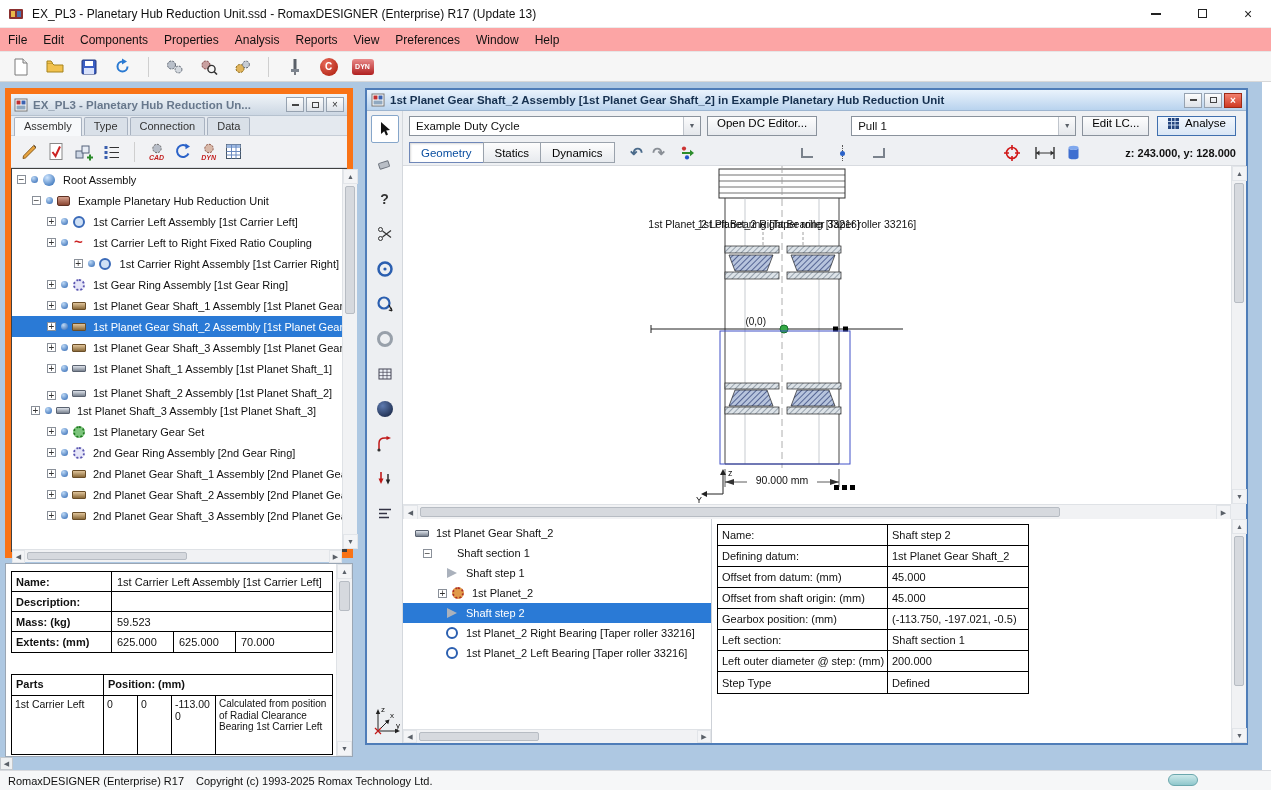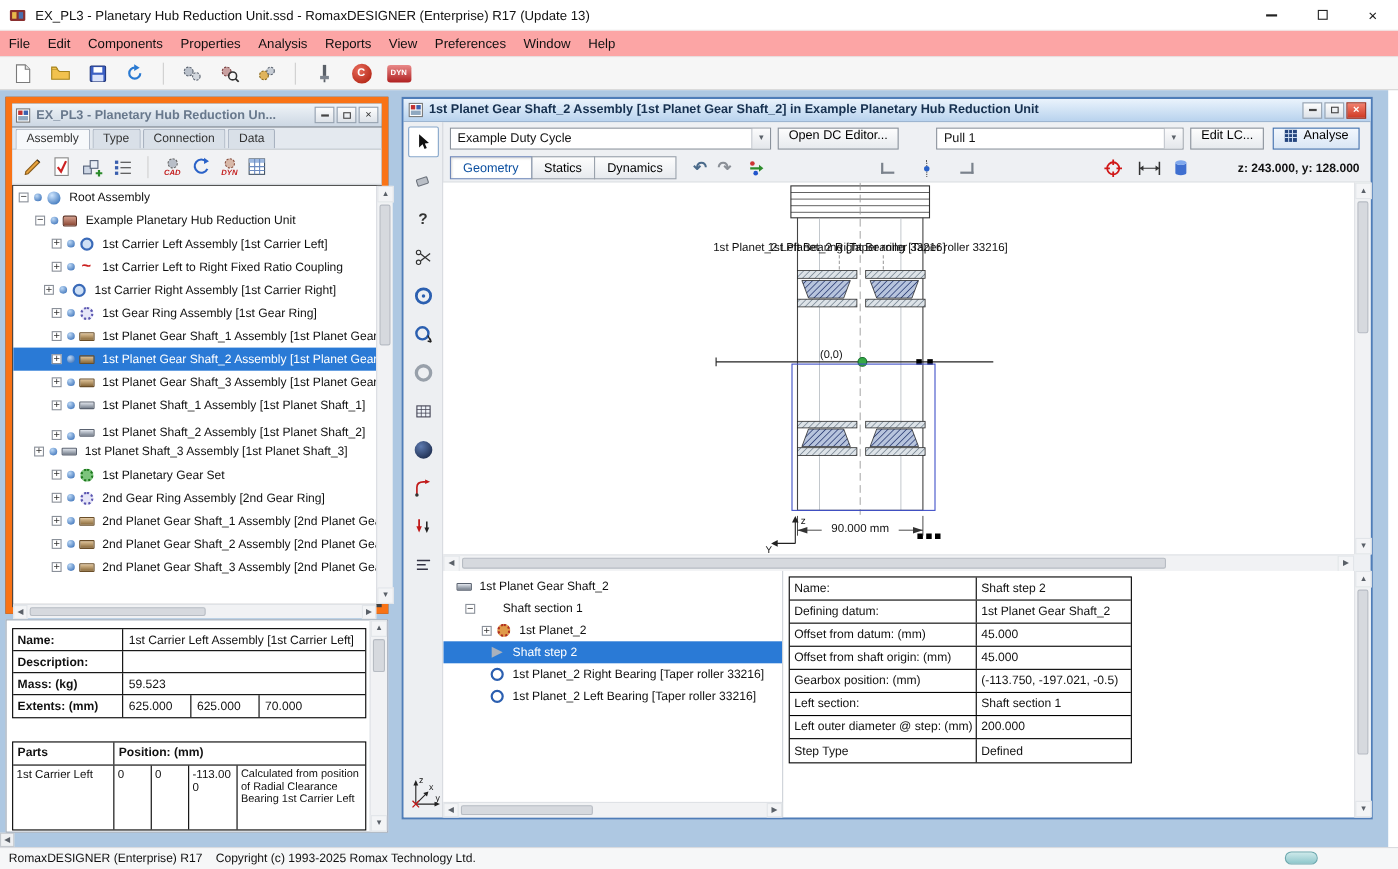--- a/index.html
+++ b/index.html
@@ -413,21 +413,21 @@
 
       <div class="trow" style="padding-left: 33px;">
         <span class="exp i-plus"></span>
         <span class="dot"></span>
         <span class="nicon">
           <span class="i-coupling"></span>
         </span>
         <span class="nlabel">1st Carrier Left to Right Fixed Ratio Coupling</span>
       </div>
 
-      <div class="trow" style="padding-left: 26px;">
+      <div class="trow" style="padding-left: 39px; justify-content: flex-end;">
         <span class="exp i-plus"></span>
         <span class="dot"></span>
         <span class="nicon">
           <span class="i-carrier"></span>
         </span>
         <span class="nlabel">1st Carrier Right Assembly [1st Carrier Right]</span>
       </div>
 
       <div class="trow" style="padding-left: 33px;">
         <span class="exp i-plus"></span>
@@ -891,20 +891,28 @@
 
           <div class="trow" style="padding-left: 18px;">
             <span class="exp i-minus"></span>
 
             <span class="nicon">
               <span class="i-none"></span>
             </span>
             <span class="nlabel">Shaft section 1</span>
           </div>
 
+          <div class="trow" style="padding-left: 33px;">
+            <span class="exp i-none"></span>
+
+            <span class="nicon">
+              <span class="i-step"></span>
+            </span>
+            <span class="nlabel">Shaft step 1</span>
+          </div>
 
           <div class="trow" style="padding-left: 33px;">
             <span class="exp i-plus"></span>
 
             <span class="nicon">
               <span class="i-planet-gear"></span>
             </span>
             <span class="nlabel">1st Planet_2</span>
           </div>
 

